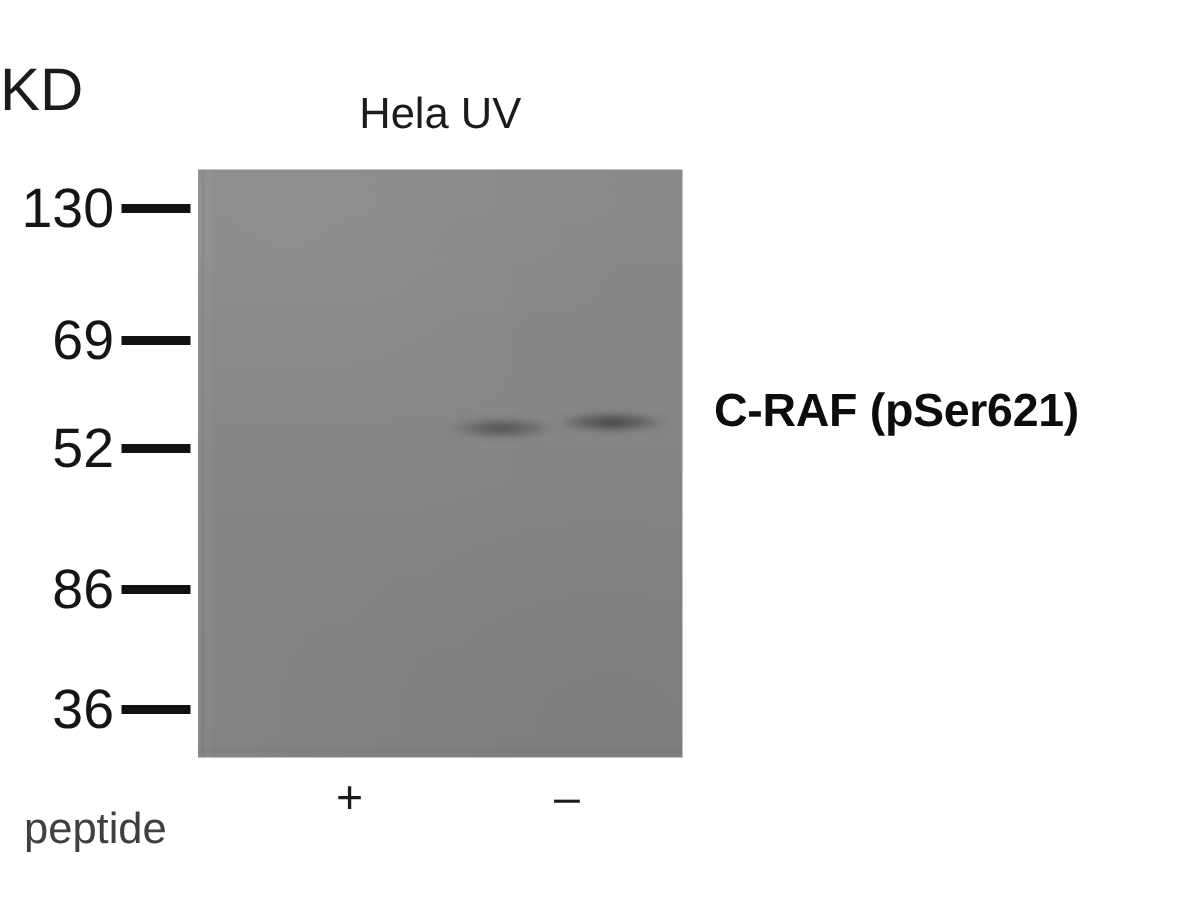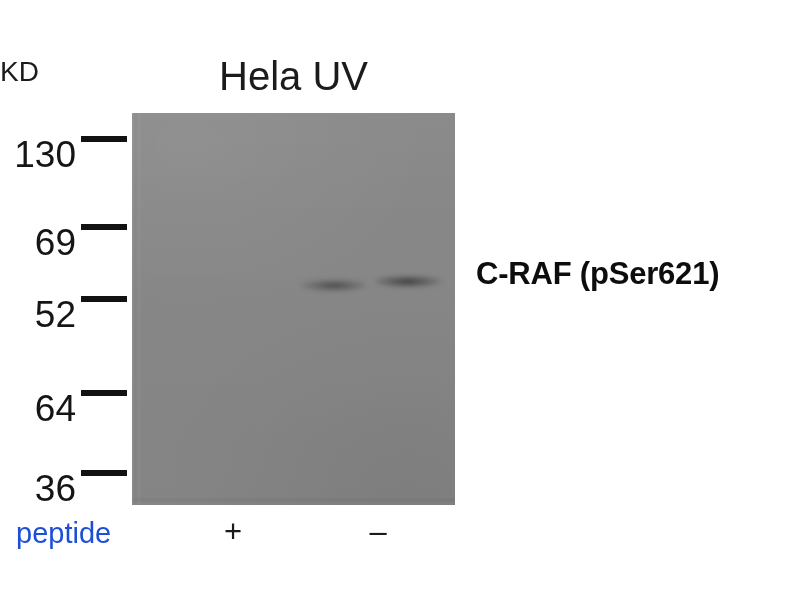--- a/index.html
+++ b/index.html
@@ -18,39 +18,39 @@
     width: 800px;
     height: 600px;
     background: #ffffff;
     overflow: hidden;
   }
 
   
   .kd-label {
     position: absolute;
     left: 0px;
-    top: 52px;
-    font-size: 28px;
+    top: 40px;
+    font-size: 40px;
     line-height: 40px;
     color: #1b1b1b;
     letter-spacing: 0px;
     white-space: nowrap;
   }
 
   
   .mw-row {
     position: absolute;
     left: 0px;
     width: 132px;
     height: 40px;
   }
   .mw-value {
     position: absolute;
     right: 56px;
-    top: 16px;
+    top: 0px;
     font-size: 37px;
     line-height: 40px;
     color: #151515;
     white-space: nowrap;
     text-align: center;
   }
   .mw-dash {
     position: absolute;
     left: 81px;
     top: 17px;
@@ -59,21 +59,21 @@
     background: #121212;
   }
 
   
   .lane-header {
     position: absolute;
     top: 57px;
     left: 132px;
     width: 323px;
     text-align: center;
-    font-size: 40px;
+    font-size: 29px;
     line-height: 38px;
     color: #1b1b1b;
     white-space: nowrap;
   }
 
   
   .blot {
     position: absolute;
     left: 132px;
     top: 113px;
@@ -134,24 +134,24 @@
     font-weight: bold;
     color: #0d0d0d;
     letter-spacing: -0.2px;
     white-space: nowrap;
   }
 
   
   .cond-name {
     position: absolute;
     left: 16px;
-    top: 516px;
+    top: 536px;
     font-size: 29px;
     line-height: 34px;
-    color: #1d4ed8;
+    color: #404040;
     white-space: nowrap;
   }
   .cond-cell {
     position: absolute;
     top: 514px;
     width: 70px;
     text-align: center;
     font-size: 31px;
     line-height: 36px;
     color: #1b1b1b;
@@ -177,21 +177,21 @@
       <span class="mw-value">69</span>
       <span class="mw-dash"></span>
     </div>
 
     <div class="mw-row" style="top:279px">
       <span class="mw-value">52</span>
       <span class="mw-dash"></span>
     </div>
 
     <div class="mw-row" style="top:373px">
-      <span class="mw-value">64</span>
+      <span class="mw-value">86</span>
       <span class="mw-dash"></span>
     </div>
 
     <div class="mw-row" style="top:453px">
       <span class="mw-value">36</span>
       <span class="mw-dash"></span>
     </div>
 
   </div>
 

